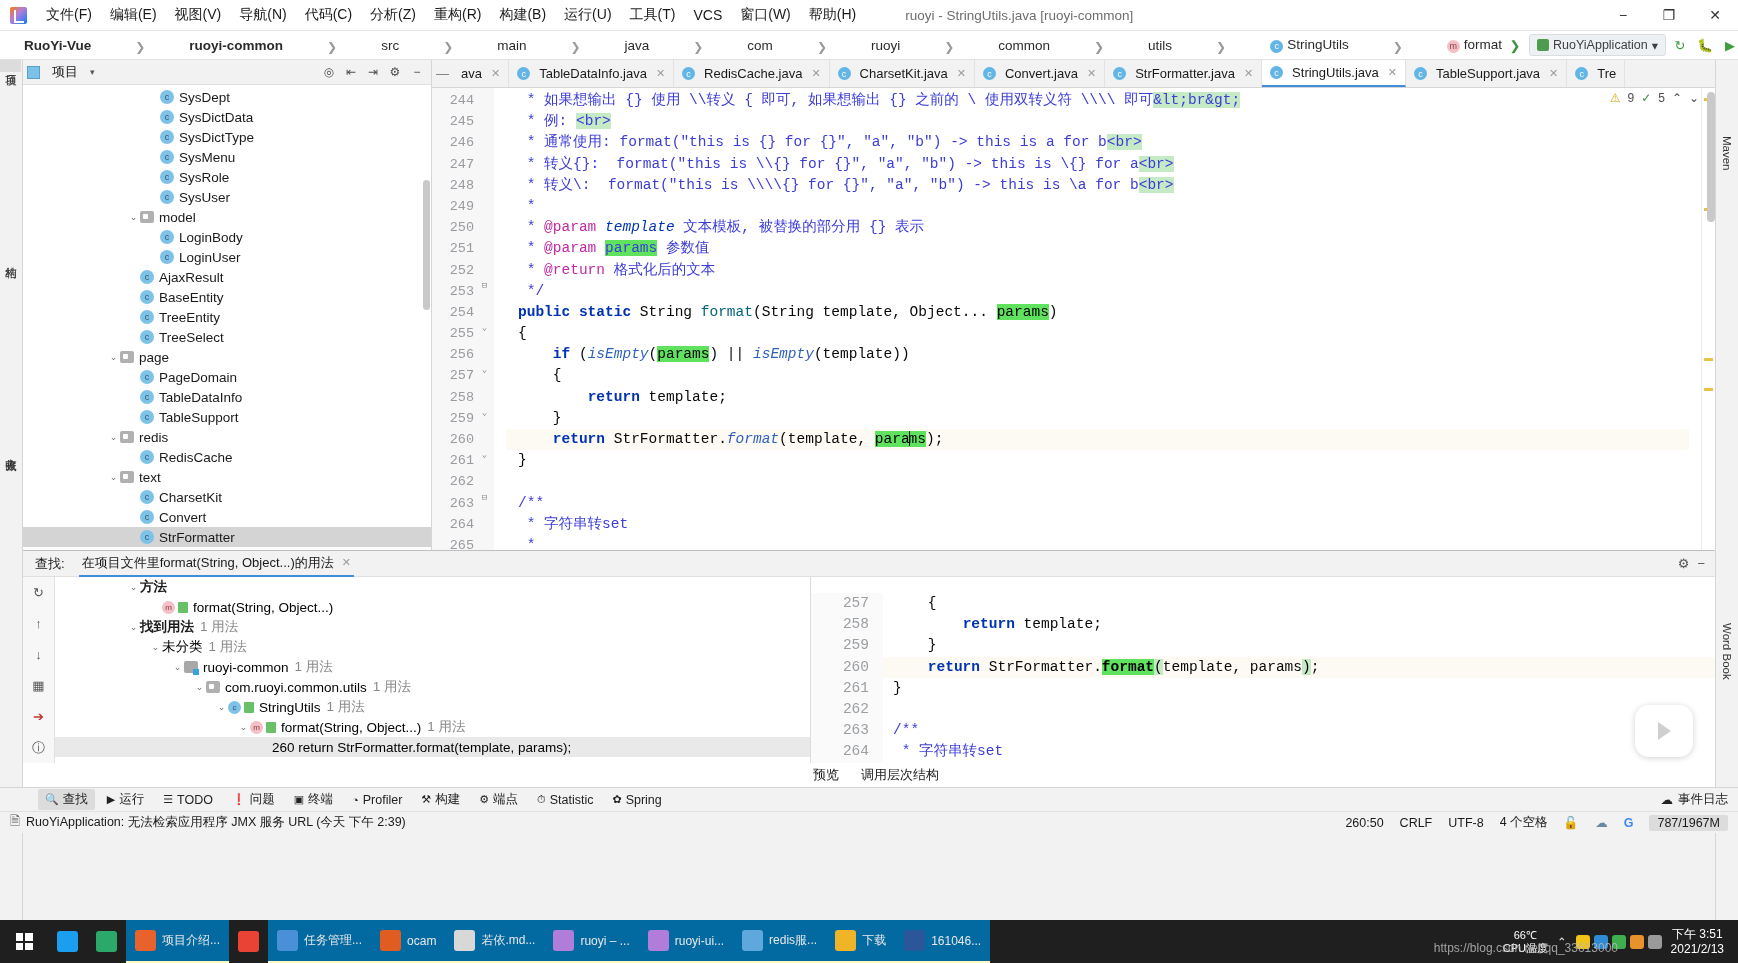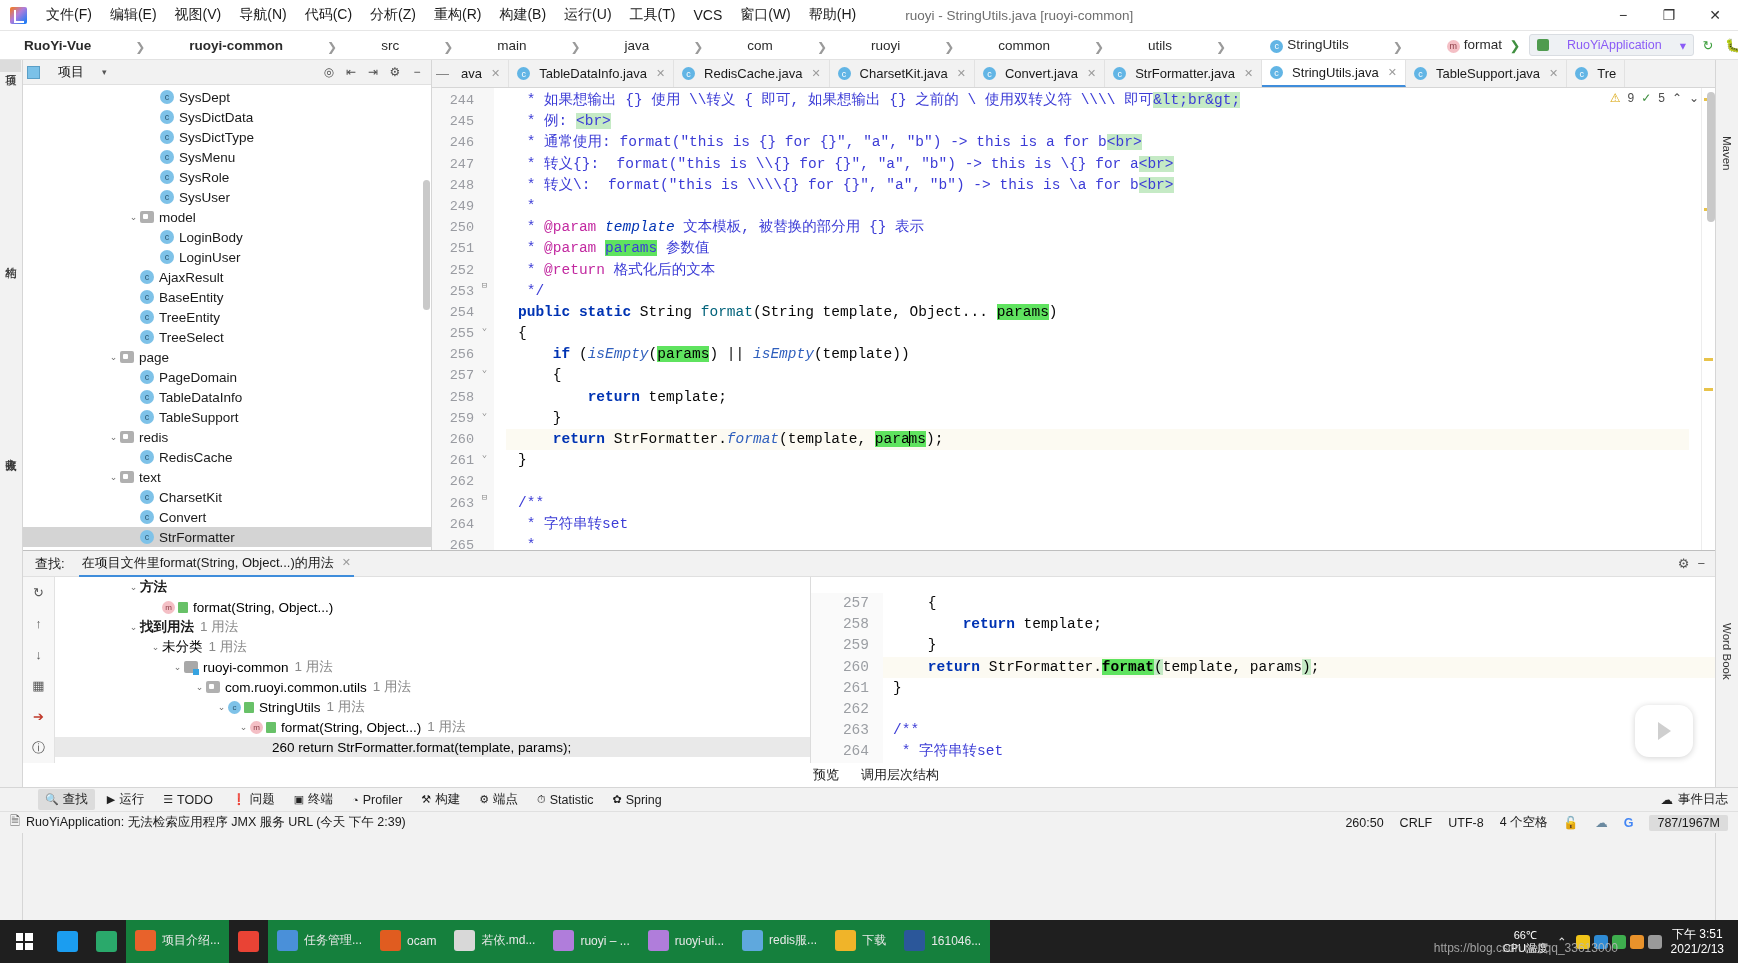--- a/index.html
+++ b/index.html
@@ -54,23 +54,23 @@
   .crumb-sep { color: #9a9a9a; margin: 0 6px; font-size: 12px; }
   .crumb-icon {
     width: 13px; height: 13px; border-radius: 50%;
     display: inline-flex; align-items: center; justify-content: center;
     font-size: 9px; color: #fff; margin-right: 4px; flex: none;
   }
   .ci-class { background: #62b5e5; }
   .ci-method { background: #f4bfc5; color: #8a3b45; }
   .nav-right { margin-left: auto; display: flex; align-items: center; gap: 3px; padding-right: 8px; }
   .run-config {
-    display: flex; align-items: center; gap: 18px;
+    display: flex; align-items: center; gap: 4px;
     background: #eef1f4; border: 1px solid #d9dde2; border-radius: 3px;
-    height: 22px; padding: 0 7px; font-size: 12.5px; color: #8b5cf6;
+    height: 22px; padding: 0 7px; font-size: 12.5px; color: #404040;
   }
   .tb-icon {
     width: 22px; height: 22px; display: inline-flex; align-items: center; justify-content: center;
     font-size: 13px; color: #4a4a4a;
   }
 
   
   .leftstrip {
     position: absolute; top: 60px; left: 0; width: 23px; bottom: 43px;
     background: #f2f2f2; border-right: 1px solid #d6d6d6;
@@ -83,21 +83,21 @@
 
   
   .project-panel {
     position: absolute; top: 60px; left: 23px; width: 409px; height: 490px;
     background: #ffffff; border-right: 1px solid #d6d6d6; overflow: hidden;
   }
   .pp-header {
     height: 25px; background: #f2f2f2; display: flex; align-items: center;
     border-bottom: 1px solid #e0e0e0; padding: 0 4px;
   }
-  .pp-title { display: flex; align-items: center; gap: 18px; font-size: 13px; color: #1a1a1a; }
+  .pp-title { display: flex; align-items: center; gap: 12px; font-size: 13px; color: #1a1a1a; }
   .pp-sq { width: 13px; height: 13px; background: #7bc1e8; border: 1px solid #5a9fc7; }
   .pp-actions { margin-left: auto; display: flex; align-items: center; gap: 2px; }
   .pp-act { width: 20px; height: 20px; display: flex; align-items: center; justify-content: center; font-size: 12px; color: #4d4d4d; }
   .tree { padding-top: 2px; font-size: 13.5px; color: #1a1a1a; position: relative; }
   .tree-row {
     height: 20px; display: flex; align-items: center; white-space: nowrap;
     padding-left: 4px;
   }
   .tree-row.selected { background: #d4d4d4; }
   .tw { width: 13px; display: inline-block; text-align: center; color: #6e6e6e; font-size: 9px; flex: none; }
@@ -267,21 +267,21 @@
   }
   .tb-start {
     width: 48px; height: 43px; display: flex; align-items: center; justify-content: center;
   }
   .winflag { width: 17px; height: 17px; display: grid; grid-template-columns: 1fr 1fr; grid-gap: 2px; }
   .winflag i { background: #fff; display: block; }
   .tb-app {
     display: flex; align-items: center; gap: 6px; height: 43px; padding: 0 9px;
     font-size: 12px; color: #e8e8e8; max-width: 125px; white-space: nowrap; overflow: hidden;
   }
-  .tb-app.running { border-bottom: 2px solid #15803d; background: #15803d; }
+  .tb-app.running { border-bottom: 2px solid #fef9c3; background: #0369a1; }
   .appico { width: 21px; height: 21px; border-radius: 3px; flex: none; }
   .tb-tray { margin-left: auto; display: flex; align-items: center; gap: 9px; padding-right: 6px; font-size: 11.5px; color: #ddd; }
   .temp { text-align: center; line-height: 1.15; font-size: 11px; color: #fff; }
   .clock { text-align: center; line-height: 1.25; font-size: 12px; color: #fff; padding-right: 8px; }
   .wm { position: absolute; right: 120px; bottom: 8px; font-size: 12px; color: #b9b9b9; opacity: .85; }
   .tb-dots { display:flex; gap:4px; }
   .tb-dots i { width: 14px; height: 14px; border-radius: 3px; display:block; }
   .ydfloat {
     position: absolute; right: 45px; top: 705px; width: 58px; height: 52px;
     background: #fff; border-radius: 14px; box-shadow: 0 1px 6px rgba(0,0,0,.18);

